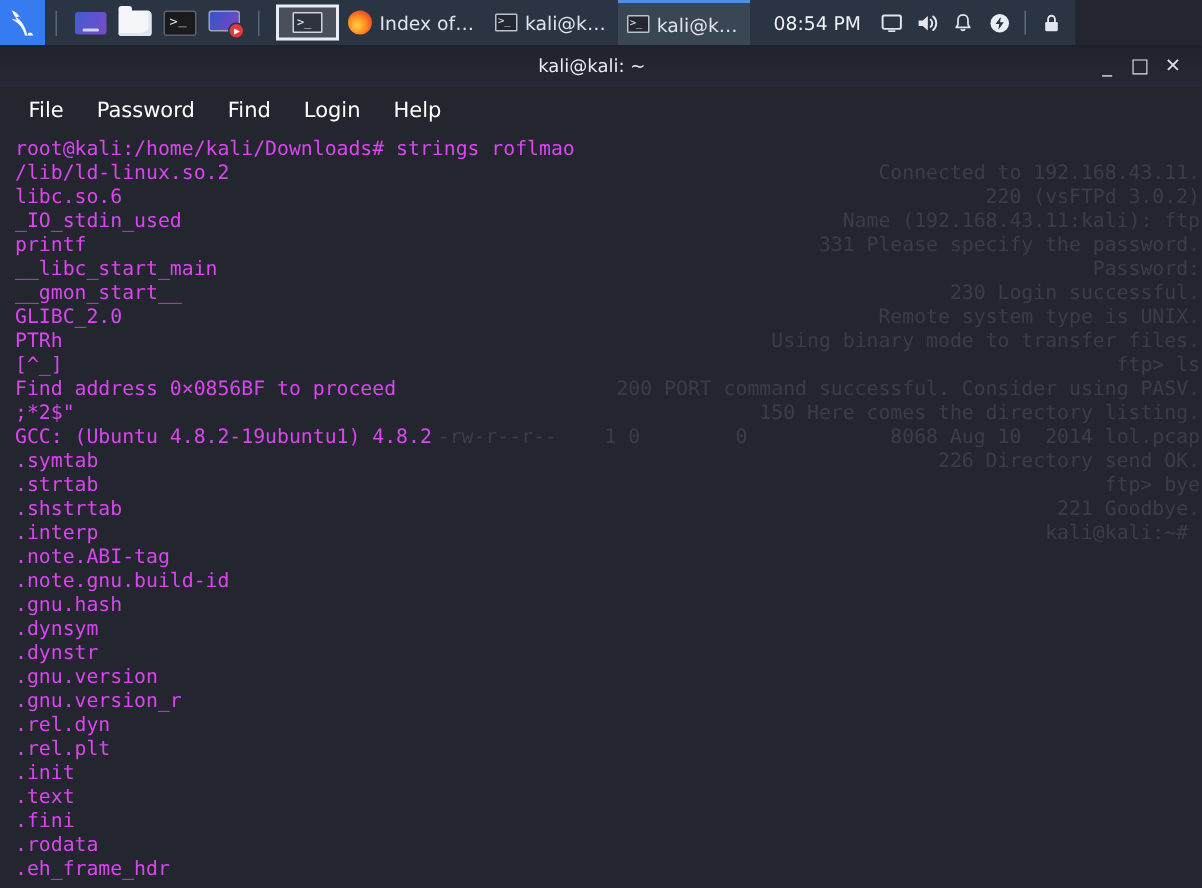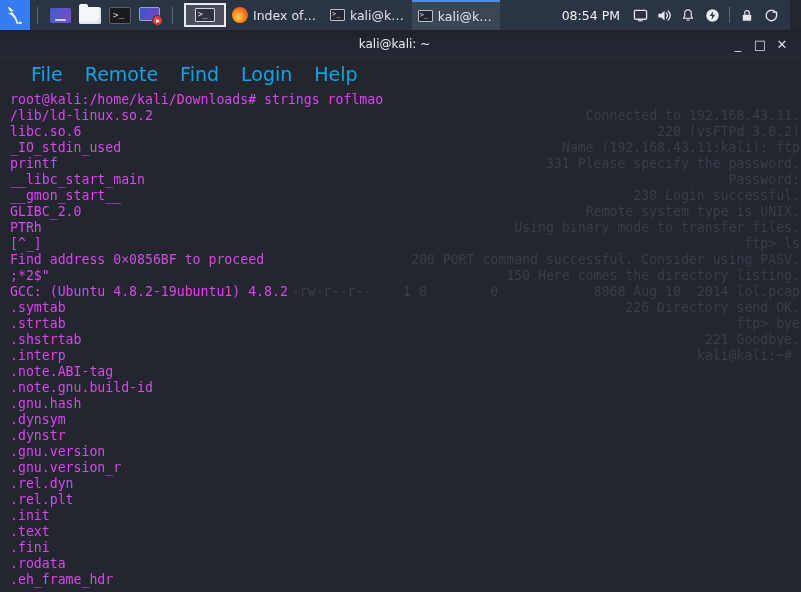--- a/index.html
+++ b/index.html
@@ -6,21 +6,21 @@
   html, body {
     width: 801px; height: 592px;
     overflow: hidden;
     background: #24262f;
     font-family: "DejaVu Sans", sans-serif;
   }
 
   
   #taskbar {
     position: absolute; top: 0; left: 0;
-    width: 790px; height: 30px;
+    width: 717px; height: 30px;
     background: #2b3442;
     display: flex; align-items: center;
     font-size: 12.5px; color: #e6e9ef;
     overflow: hidden;
   }
   .tb-left { display: flex; align-items: center; height: 30px; }
   .tb-right { margin-left: auto; display: flex; align-items: center; height: 30px; padding-right: 7px; }
 
   .kali-logo {
     width: 30px; height: 30px;
@@ -125,22 +125,22 @@
   #titlebar .title {
     position:absolute; left:0; right:12px; text-align:center;
     font-size:12px; color:#e9ecf3;
     font-family:"DejaVu Sans", sans-serif;
   }
   .tb-controls { margin-left:auto; display:flex; align-items:center; padding-right:8px; z-index:2;}
   .tb-ctrl { width:22px;height:28px;display:flex;align-items:center;justify-content:center;color:#d8dde7;font-size:13px;font-family:"DejaVu Sans",sans-serif;}
 
   #menubar {
     height:32px; width:801px; background:#24262f;
-    display:flex; align-items:center; padding-left:20px;
-    font-size:19px; color:#0ea5e9;
+    display:flex; align-items:center; padding-left:8px;
+    font-size:14px; color:#ffffff;
   }
   .menu-item { padding: 3px 11px; cursor:default; white-space:nowrap; }
 
   
   #term {
     position:relative; width:801px; height:502px;
     background:#24262f; overflow:hidden;
     padding: 2px 0 0 10px;
   }
   .layer {
@@ -264,21 +264,21 @@
     <span class="title">kali@kali: ~</span>
     <div class="tb-controls">
       <span class="tb-ctrl">_</span>
       <span class="tb-ctrl">□</span>
       <span class="tb-ctrl">✕</span>
     </div>
   </div>
 
   <div id="menubar">
     <span class="menu-item">File</span>
-    <span class="menu-item">Remote</span>
+    <span class="menu-item">Password</span>
     <span class="menu-item">Find</span>
     <span class="menu-item">Login</span>
     <span class="menu-item">Help</span>
   </div>
 
   <div id="term">
     <div class="layer" id="ghost-layer"><span class="ln"> </span><span class="ln">  Connected to 192.168.43.11.</span><span class="ln">  220 (vsFTPd 3.0.2)</span><span class="ln">  Name (192.168.43.11:kali): ftp</span><span class="ln">  331 Please specify the password.</span><span class="ln">  Password:</span><span class="ln">  230 Login successful.</span><span class="ln">  Remote system type is UNIX.</span><span class="ln">  Using binary mode to transfer files.</span><span class="ln">  ftp&gt; ls</span><span class="ln">  200 PORT command successful. Consider using PASV.</span><span class="ln">  150 Here comes the directory listing.</span><span class="ln">  -rw-r--r--    1 0        0            8068 Aug 10  2014 lol.pcap</span><span class="ln">  226 Directory send OK.</span><span class="ln">  ftp&gt; bye</span><span class="ln">  221 Goodbye.</span><span class="ln">  kali@kali:~# </span></div>
     <div class="layer" id="text-layer"><span class="ln">root@kali:/home/kali/Downloads# strings roflmao</span><span class="ln">/lib/ld-linux.so.2</span><span class="ln">libc.so.6</span><span class="ln">_IO_stdin_used</span><span class="ln">printf</span><span class="ln">__libc_start_main</span><span class="ln">__gmon_start__</span><span class="ln">GLIBC_2.0</span><span class="ln">PTRh</span><span class="ln">[^_]</span><span class="ln">Find address 0×0856BF to proceed</span><span class="ln">;*2$"</span><span class="ln">GCC: (Ubuntu 4.8.2-19ubuntu1) 4.8.2</span><span class="ln">.symtab</span><span class="ln">.strtab</span><span class="ln">.shstrtab</span><span class="ln">.interp</span><span class="ln">.note.ABI-tag</span><span class="ln">.note.gnu.build-id</span><span class="ln">.gnu.hash</span><span class="ln">.dynsym</span><span class="ln">.dynstr</span><span class="ln">.gnu.version</span><span class="ln">.gnu.version_r</span><span class="ln">.rel.dyn</span><span class="ln">.rel.plt</span><span class="ln">.init</span><span class="ln">.text</span><span class="ln">.fini</span><span class="ln">.rodata</span><span class="ln">.eh_frame_hdr</span></div>
   </div>
 

